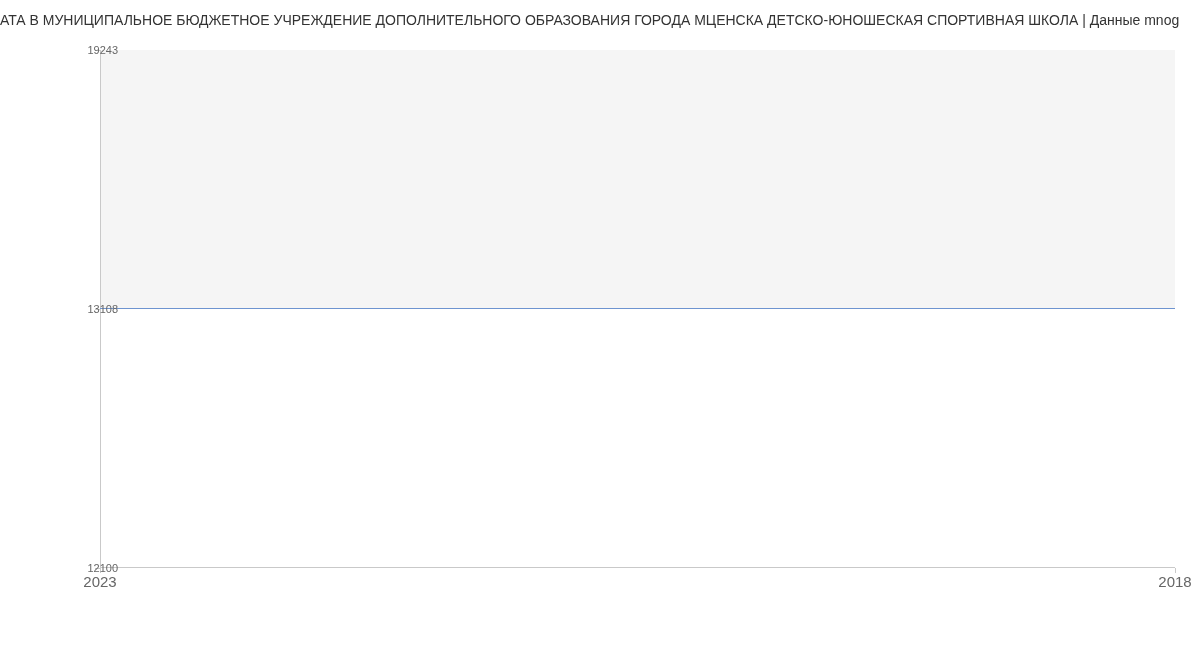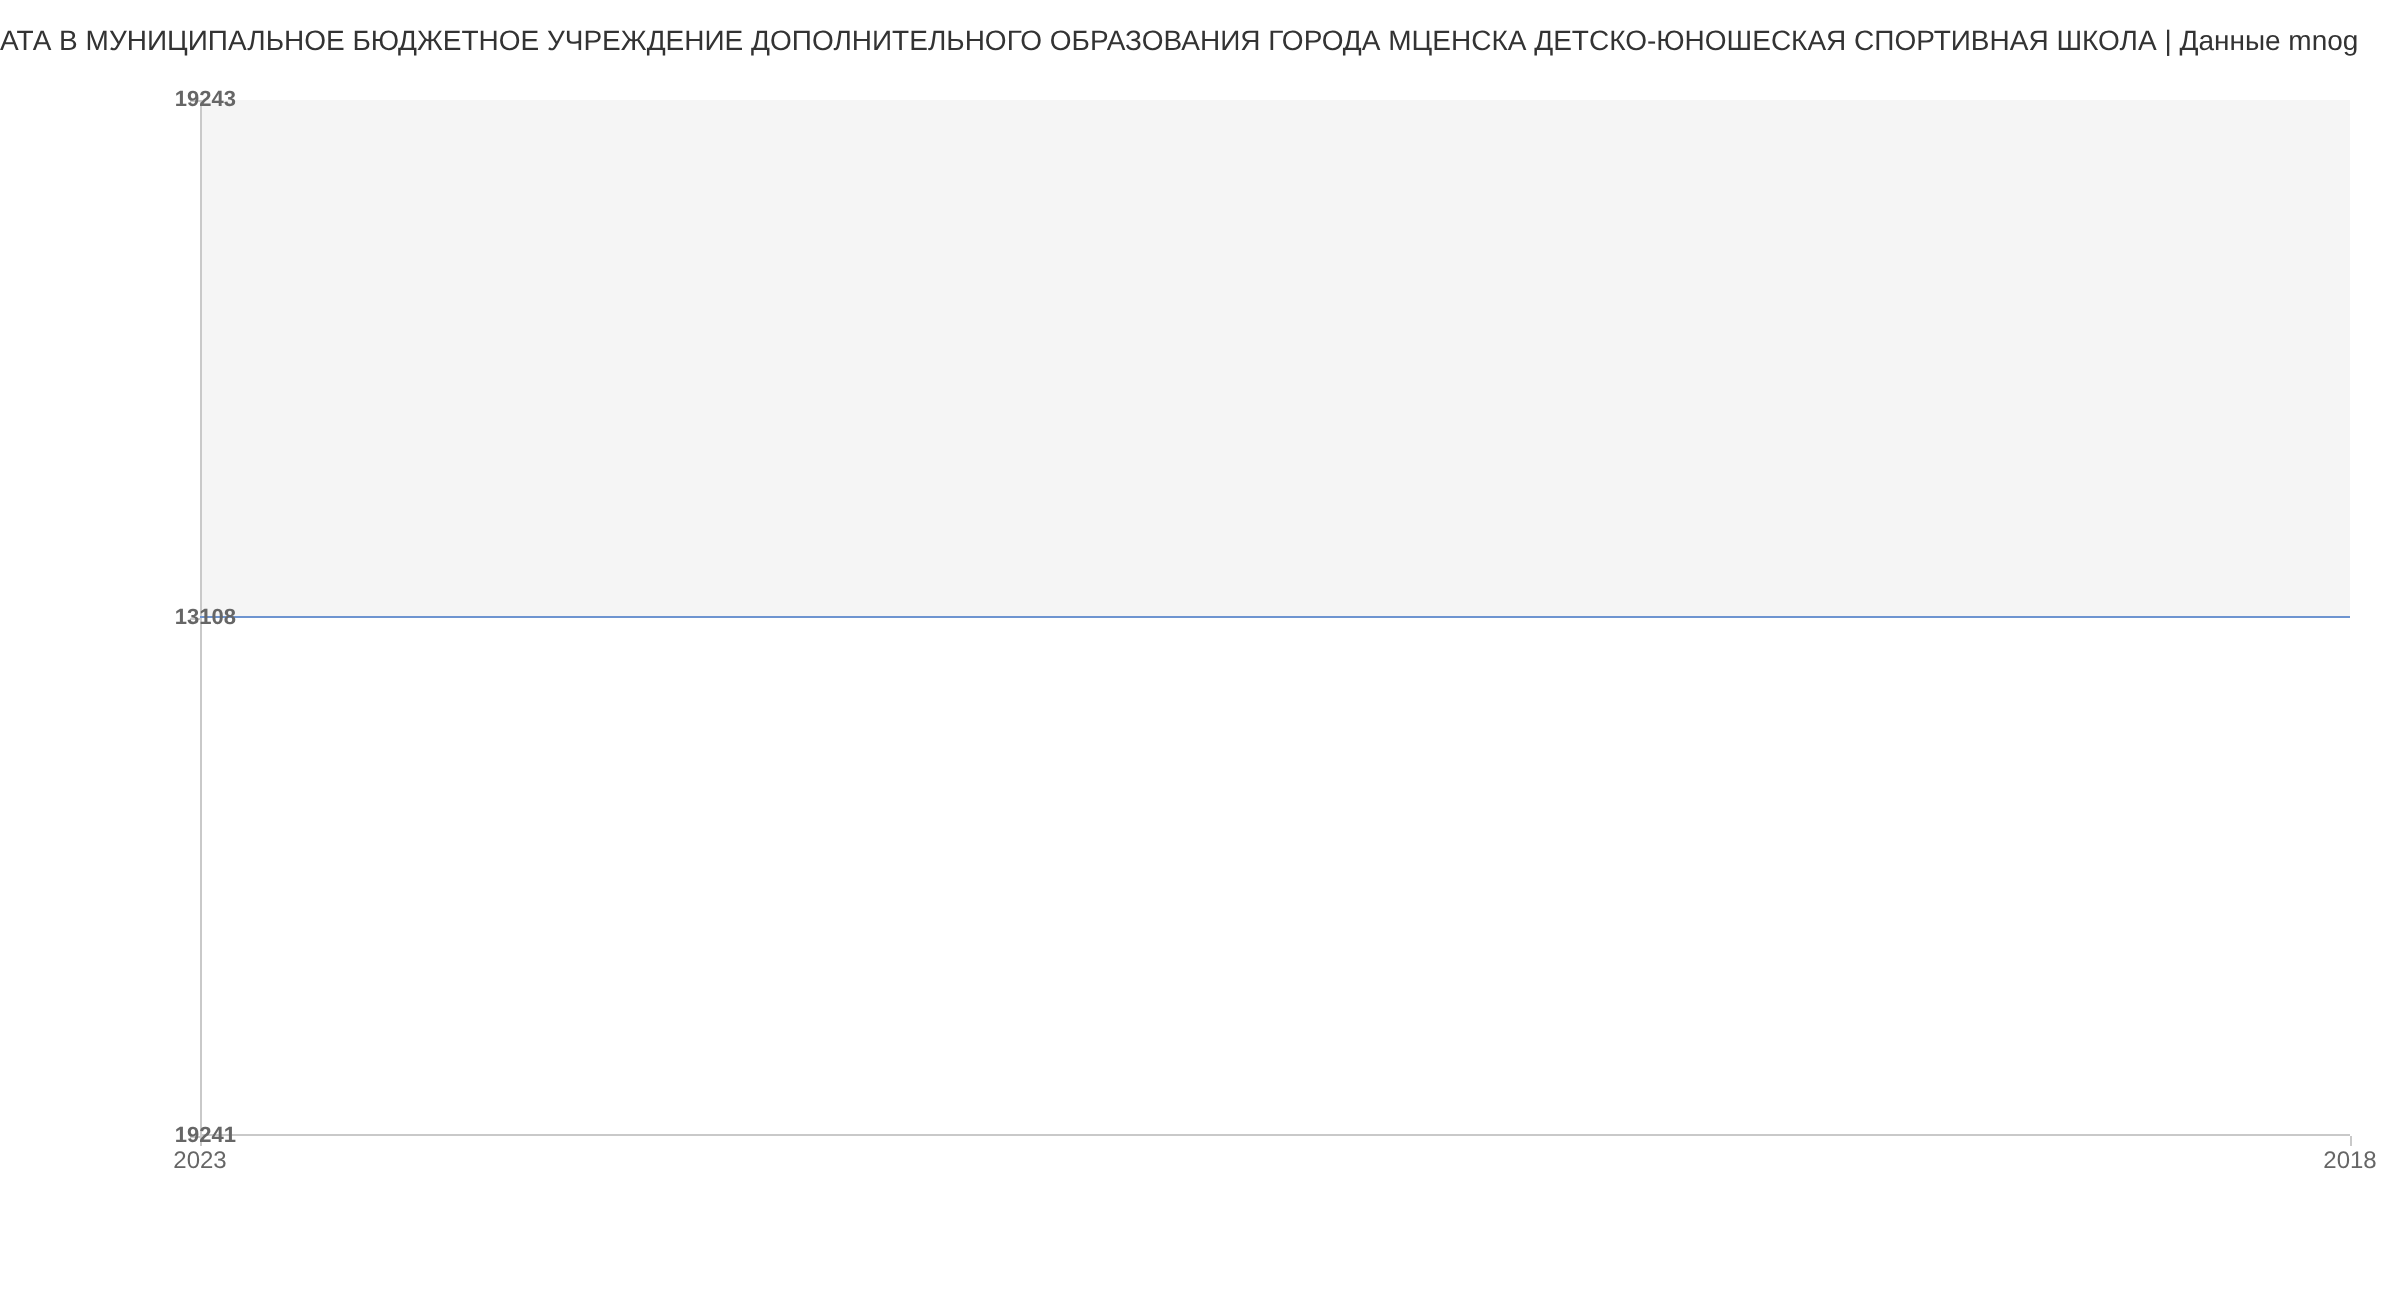--- a/index.html
+++ b/index.html
@@ -60,26 +60,25 @@
     background: #c9c9c9;
   }
   .tick-y-label {
     position: absolute;
     right: 1082px; 
     text-align: right;
     font-size: 11px;
     color: #666666;
     transform: translateY(-50%);
     white-space: nowrap;
-    font-weight: bold;
   }
   .tick-x-label {
     position: absolute;
     top: 573px; 
-    font-size: 12px;
+    font-size: 15px;
     color: #666666;
     transform: translateX(-50%);
     white-space: nowrap;
   }
   .series-line {
     position: absolute;
     height: 0;
     border-top: 1.6px solid #6E94D0;
     left: 0;
     width: 100%;
@@ -112,16 +111,16 @@
   <div class="tick-y" style="top:100%"></div>
 
   <div class="tick-x" style="left:0%"></div>
   <div class="tick-x" style="left:100%"></div>
 
   <div class="series-line"></div>
 </div>
 
 <div class="tick-y-label" style="top:50px">19243</div>
 <div class="tick-y-label" style="top:309px">13108</div>
-<div class="tick-y-label" style="top:568px">19241</div>
+<div class="tick-y-label" style="top:568px">12100</div>
 
 <div class="tick-x-label" style="left:100px">2023</div>
 <div class="tick-x-label" style="left:1175px">2018</div>
 
 </body></html>

